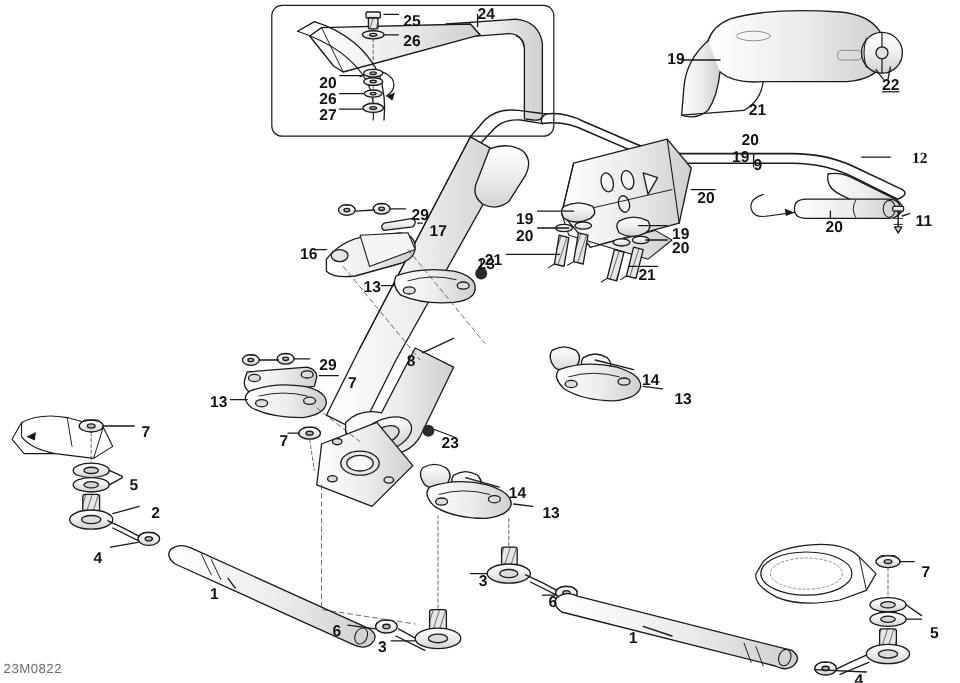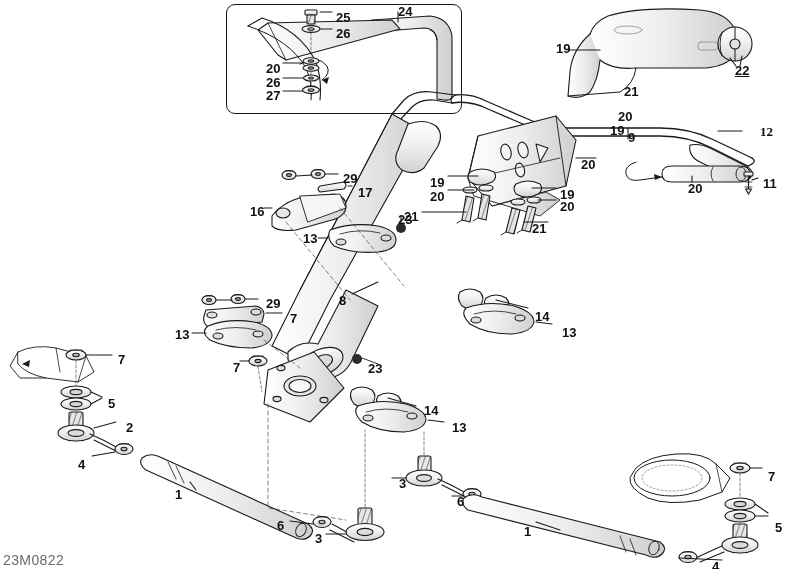--- a/index.html
+++ b/index.html
@@ -1,21 +1,21 @@
 <!DOCTYPE html>
 <html><head>
 <meta charset="utf-8">
 <style>
   html,body{margin:0;padding:0;background:#ffffff;}
   body{width:800px;height:569px;position:relative;overflow:hidden;
        font-family:"Liberation Sans",sans-serif;}
   #diagram{position:absolute;left:0;top:0;width:800px;height:569px;}
   .cal{position:absolute;font-weight:bold;font-size:13px;color:#111;
        line-height:1;white-space:nowrap;user-select:none;text-align:center;}
-  .wm{position:absolute;left:3px;top:552px;font-size:14px;color:#6a6a6a;
+  .wm{position:absolute;left:3px;top:552px;font-size:11px;color:#6a6a6a;
       letter-spacing:.4px;font-family:"Liberation Sans",sans-serif;}
   .inset-box{position:absolute;left:226px;top:4px;width:234px;height:108px;
       border:1.4px solid #1a1a1a;border-radius:9px;background:transparent;}
 </style>
 </head>
 <body>
 
 <svg id="diagram" viewBox="0 0 800 569">
   <defs>
     <linearGradient id="metal" x1="0" y1="0" x2="0" y2="1">

